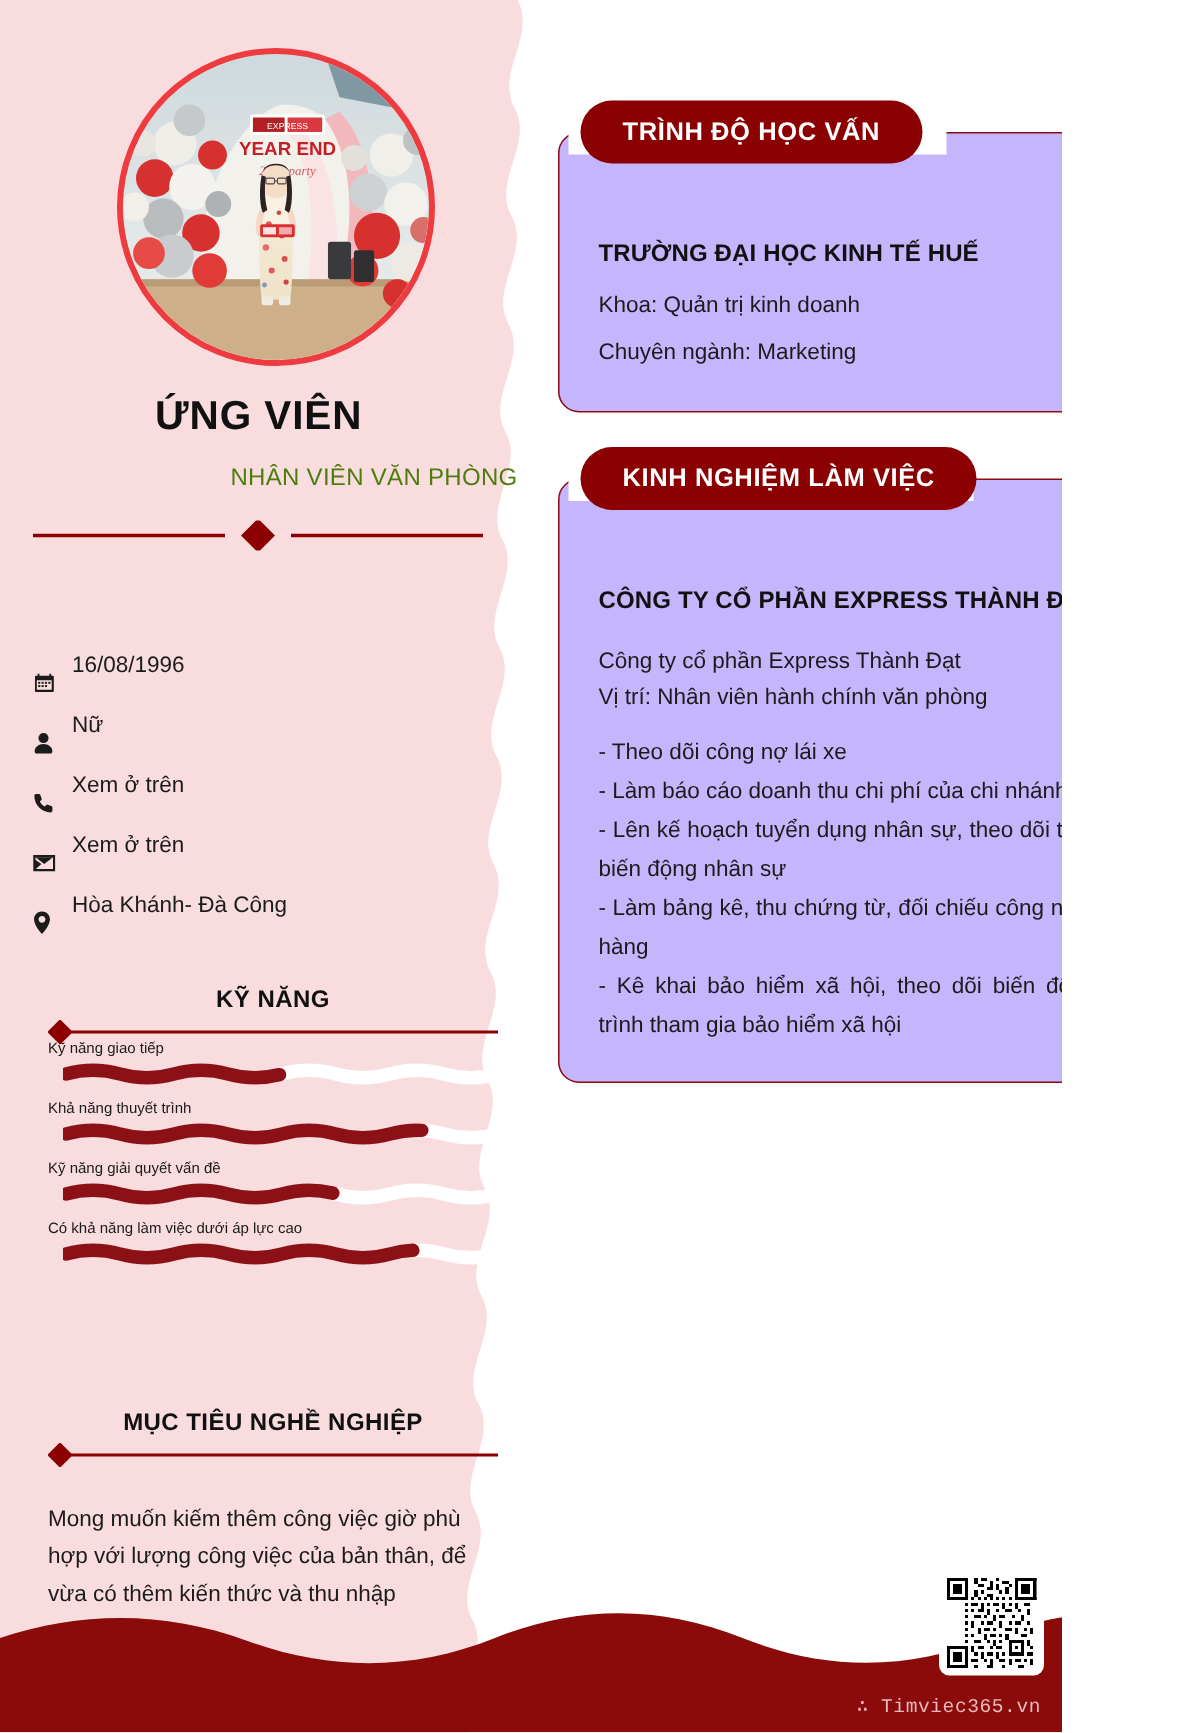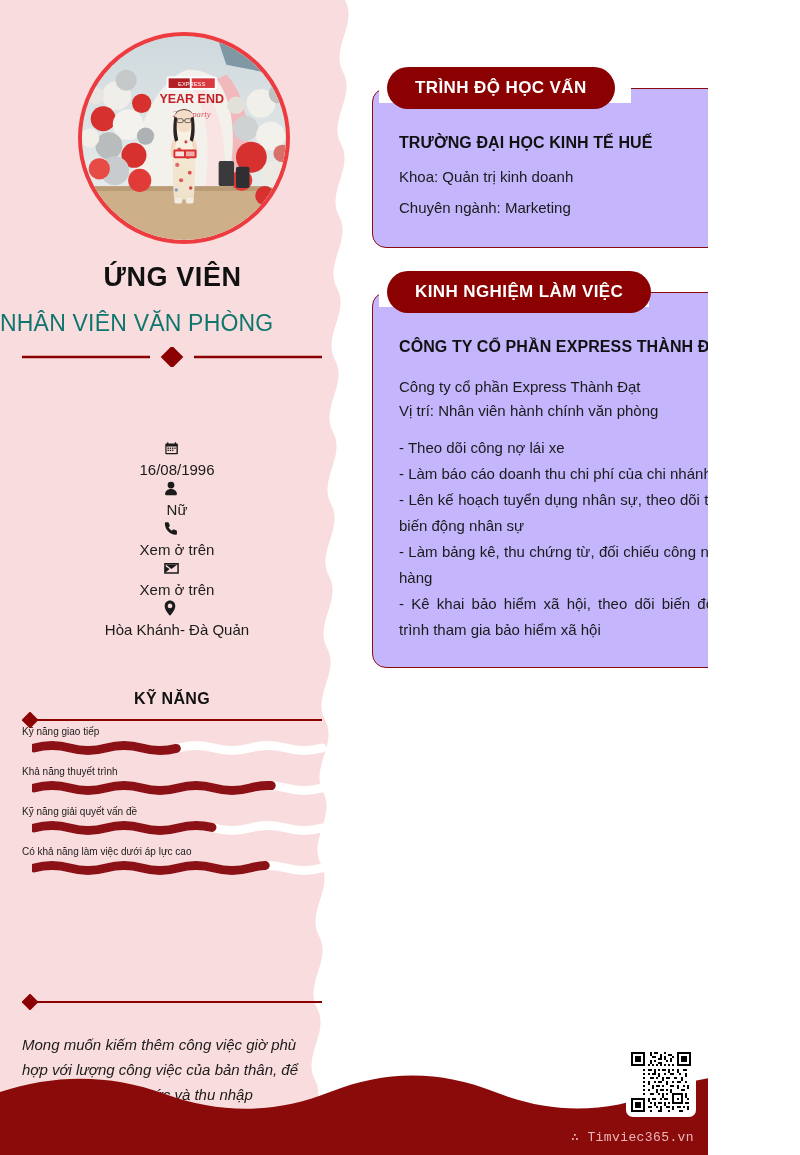--- a/index.html
+++ b/index.html
@@ -59,67 +59,64 @@
     text-align: center;
     font-size: 27px;
     font-weight: bold;
     letter-spacing: 0.6px;
     color: #111111;
   }
   .job-title {
     position: absolute;
     left: 0; top: 310px;
     width: 345px;
-    text-align: left;
-    font-size: 23px;
-    color: #0f766e;
+    text-align: right;
+    font-size: 16px;
+    color: #4d7c0f;
     letter-spacing: 0.2px;
   }
 
   
   .name-divider {
     position: absolute;
     left: 22px; top: 347px;
     width: 300px; height: 20px;
   }
 
   
   .contact-list {
     position: absolute;
     left: 22px;
     top: 435px;
     width: 310px;
   }
   .contact-row {
     display: flex;
-    align-items: center;
     height: 40px;
-    flex-direction: column;
   }
   .contact-ico {
     width: 26px;
     flex: 0 0 26px;
     display: flex;
     align-items: center;
     justify-content: flex-start;
     color: #1b1b1b;
   }
   .contact-ico svg { display: block; }
   .contact-txt {
     font-size: 15px;
     color: #1b1b1b;
     white-space: nowrap;
   }
 
   
   .lsec {
     position: absolute;
-    left: 22px;
+    left: 32px;
     width: 300px;
-    margin-top: 32px;
   }
   .lsec-head {
     position: relative;
     height: 34px;
   }
   .lsec-title {
     position: absolute;
     left: 0; top: 0;
     width: 300px;
     text-align: center;
@@ -214,20 +211,21 @@
     z-index: 7;
   }
   .badge-ico svg { display: block; }
 
   .card-h {
     font-size: 16px;
     font-weight: bold;
     color: #111111;
     letter-spacing: 0.1px;
     line-height: 24px;
+    margin-top: 27px;
   }
   .card-date {
     font-size: 16px;
     font-weight: bold;
     color: #111111;
     text-align: right;
     margin-top: 4px;
   }
   .card-line {
     font-size: 15px;
@@ -456,21 +454,21 @@
         </span>
         <span class="contact-txt">Xem ở trên</span>
       </div>
 
       <div class="contact-row">
         <span class="contact-ico">
           <svg width="12" height="16" viewBox="0 0 12 16" fill="#1b1b1b">
             <path d="M6 .6C3 .6.7 2.9.7 5.9c0 4.1 4.6 9.1 4.8 9.3.3.3.7.3 1 0 .2-.2 4.8-5.2 4.8-9.3C11.3 2.9 9 .6 6 .6zm0 7.6c-1.3 0-2.3-1-2.3-2.3S4.7 3.6 6 3.6s2.3 1 2.3 2.3S7.3 8.2 6 8.2z"></path>
           </svg>
         </span>
-        <span class="contact-txt">Hòa Khánh- Đà Quản</span>
+        <span class="contact-txt">Hòa Khánh- Đà Công</span>
       </div>
     </div>
 
     <div class="lsec" style="top:658px;">
       <div class="lsec-head">
         <div class="lsec-title">KỸ NĂNG</div>
         <svg class="lsec-rule" viewBox="0 0 300 16">
           <line x1="10" y1="8" x2="300" y2="8" stroke="#8B0000" stroke-width="2"></line>
           <rect x="2" y="2" width="12" height="12" fill="#8B0000" transform="rotate(45 8 8)"></rect>
         </svg>
@@ -512,26 +510,27 @@
           <svg width="298" height="16" viewBox="0 0 298 16">
             <path d="M2,8 Q20,3 38,8 T74,8 T110,8 T146,8 T182,8 T218,8 T254,8 T290,8" fill="none" stroke="#FFFFFF" stroke-width="9" stroke-linecap="round"></path>
             <path d="M2,8 Q20,3 38,8 T74,8 T110,8 T146,8 T182,8 T218,8 T254,8 T290,8" fill="none" stroke="#8B1117" stroke-width="9" stroke-linecap="round" stroke-dasharray="234 400"></path>
           </svg>
         </div>
       </div>
     </div>
 
     <div class="lsec" style="top:940px;">
       <div class="lsec-head">
+        <div class="lsec-title">MỤC TIÊU NGHỀ NGHIỆP</div>
         <svg class="lsec-rule" viewBox="0 0 300 16">
           <line x1="10" y1="8" x2="300" y2="8" stroke="#8B0000" stroke-width="2"></line>
           <rect x="2" y="2" width="12" height="12" fill="#8B0000" transform="rotate(45 8 8)"></rect>
         </svg>
       </div>
-      <div class="objective-text" style="margin-top:26px;font-style:italic;">Mong muốn kiếm thêm công việc giờ phù hợp với lượng công việc của bản thân, để vừa có thêm kiến thức và thu nhập</div>
+      <div class="objective-text" style="margin-top:26px;">Mong muốn kiếm thêm công việc giờ phù hợp với lượng công việc của bản thân, để vừa có thêm kiến thức và thu nhập</div>
     </div>
 
   </div>
 
   <div class="right-col">
 
     <div class="rcard" style="margin-top:88px;">
       <div class="pill-mask" style="width:252px;"></div>
       <div class="pill">TRÌNH ĐỘ HỌC VẤN</div>
 

